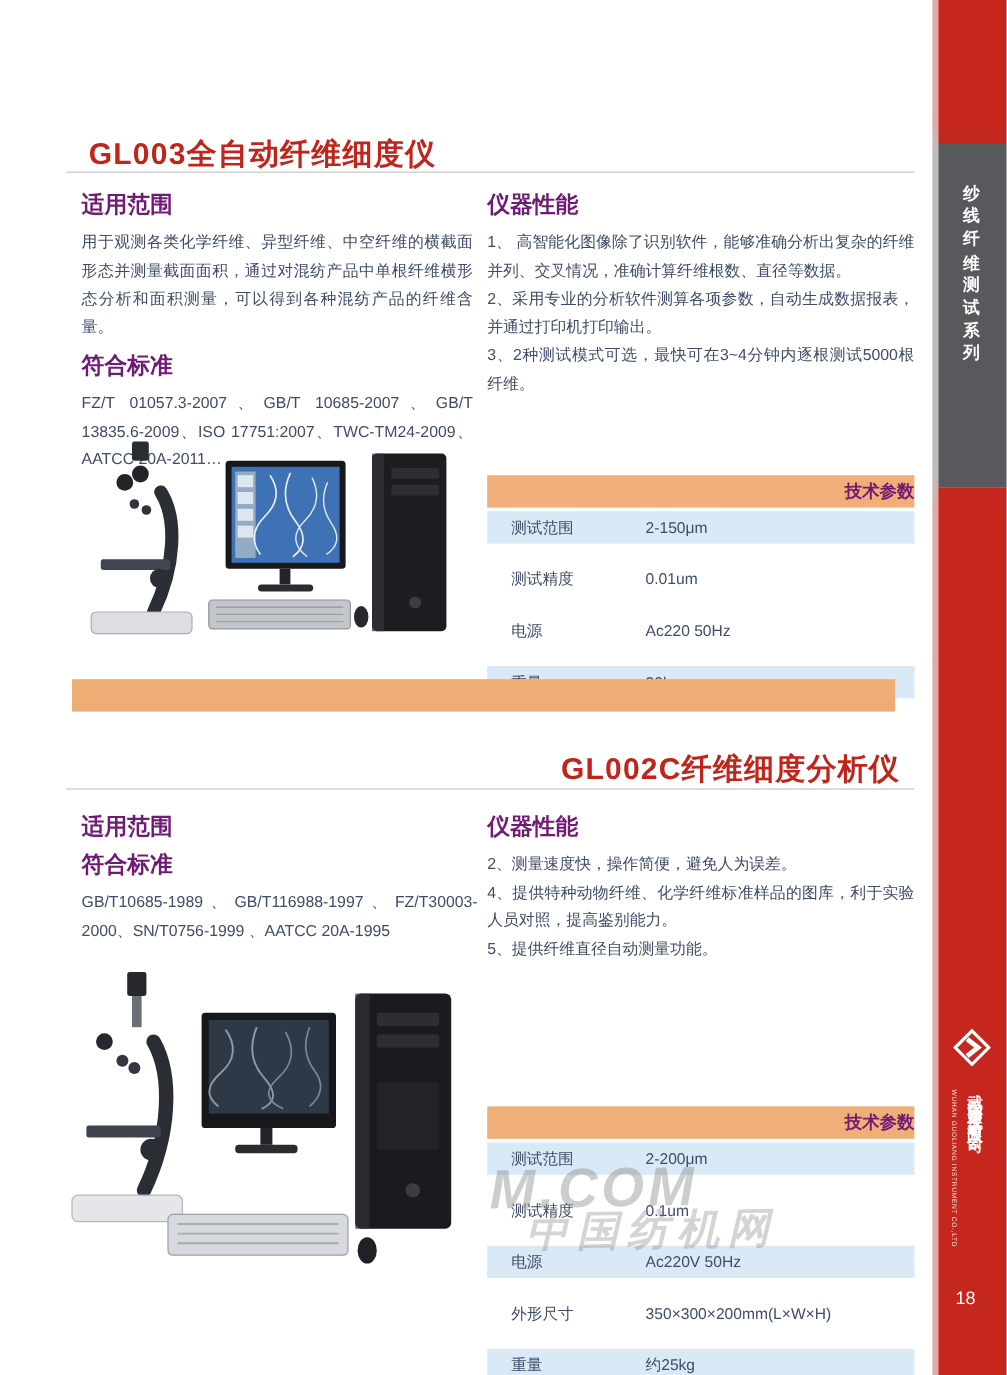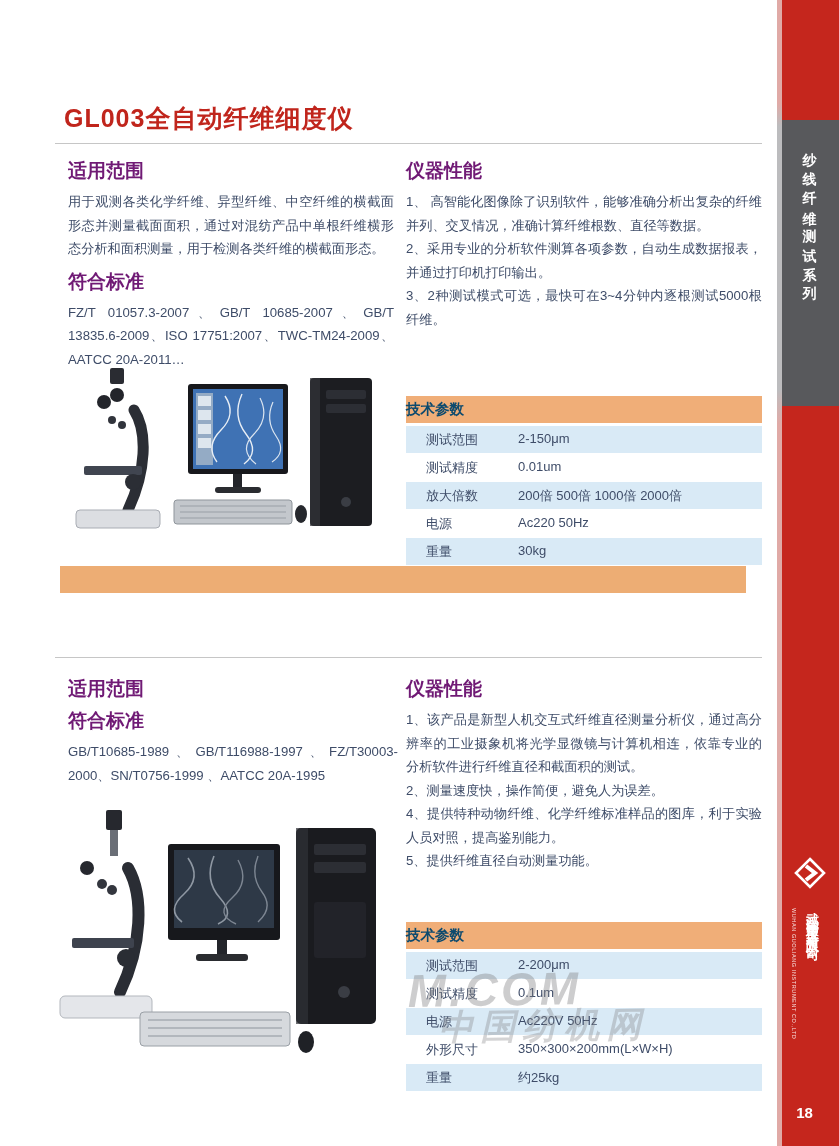--- a/index.html
+++ b/index.html
@@ -1,20 +1,20 @@
 <!DOCTYPE html>
 <html><head>
 <meta charset="utf-8">
 <style>
   html,body{margin:0;padding:0;background:#ffffff;}
   .page{position:relative;width:839px;height:1146px;background:#ffffff;overflow:hidden;
         font-family:"Liberation Sans","DejaVu Sans",sans-serif;margin:0 auto;}
 
   
-  .sec-title{position:absolute;margin:2px;color:#c0251c;font-weight:bold;font-size:25px;letter-spacing:1px;}
+  .sec-title{position:absolute;margin:12px;color:#c0251c;font-weight:bold;font-size:25px;letter-spacing:1px;}
   .t1{left:62px;top:100px;}
   .t2{right:77px;top:612px;}
   .rule{position:absolute;height:1px;background:#c6c6c6;}
   .r1{left:55px;top:143px;width:707px;}
   .r2{left:55px;top:657px;width:707px;}
 
   
   .col{position:absolute;}
   .lc1{left:68px;top:158px;width:326px;}
   .rc1{left:406px;top:158px;width:356px;}
@@ -22,23 +22,23 @@
   .rc2{left:406px;top:676px;width:356px;}
   .col-heading{margin:0 0 6px 0;color:#701a75;font-size:19px;font-weight:bold;}
   .body-text{margin:0 0 8px 0;color:#3e4c68;font-size:13.2px;line-height:1.78;text-align:justify;}
   .pre{white-space:pre-line;}
   .perf{margin:0;}
 
   
   .param-table{position:absolute;width:356px;font-size:13px;color:#3e4c68;}
   .pt1{left:406px;top:396px;}
   .pt2{left:406px;top:922px;}
-  .pt-header{background:#f0ae78;color:#0c4a6e;font-weight:bold;font-size:14.5px;text-align:left;
+  .pt-header{background:#f0ae78;color:#701a75;font-weight:bold;font-size:14.5px;text-align:right;
              padding:4px 0;margin-bottom:3px;}
-  .pt-row{display:flex;padding:4.5px 0 4.5px 20px;margin-bottom:1px;}
+  .pt-row{display:flex;align-items:center;padding:4.5px 0 4.5px 20px;margin-bottom:16px;gap:20px;}
   .pt-row.alt{background:#d9eaf6;}
   .pt-label{width:92px;}
   .pt-value{flex:1;}
 
   
   .band{position:absolute;left:60px;top:566px;width:686px;height:27px;background:#edad74;}
 
   
   .watermark{position:absolute;left:408px;top:966px;z-index:6;pointer-events:none;
              color:rgba(130,130,132,0.40);font-style:italic;font-weight:bold;transform:rotate(-1deg);}
@@ -58,33 +58,33 @@
   .side-gray{position:absolute;left:782px;top:120px;width:57px;height:286px;background:#58595c;}
   .side-red-bottom{position:absolute;left:782px;top:406px;width:57px;height:740px;background:#c5261d;}
   .series-text{position:absolute;left:801px;top:142px;writing-mode:vertical-rl;text-orientation:upright;
     color:#ffffff;font-size:14px;font-weight:600;letter-spacing:19px;}
   .logo{position:absolute;left:794px;top:856px;width:32px;height:40px;}
   .company-cn{position:absolute;left:803px;top:902px;writing-mode:vertical-rl;text-orientation:upright;
     color:#ffffff;font-size:13px;font-weight:bold;letter-spacing:4px;}
   .company-en{position:absolute;left:791px;top:908px;writing-mode:vertical-rl;
     color:rgba(255,255,255,0.85);font-size:5.5px;letter-spacing:0.6px;}
   .page-number{position:absolute;left:776px;top:1074px;width:57px;text-align:center;
-    color:#ffffff;font-weight:bold;font-size:15px;margin-top:30px;}
+    color:#ffffff;font-weight:normal;font-size:15px;}
 </style>
 </head>
 <body>
 
 <div class="page">
 
   <h1 class="sec-title t1">GL003全自动纤维细度仪</h1>
   <div class="rule r1"></div>
 
   <div class="col lc1">
     <h2 class="col-heading">适用范围</h2>
-    <p class="body-text">用于观测各类化学纤维、异型纤维、中空纤维的横截面形态并测量截面面积，通过对混纺产品中单根纤维横形态分析和面积测量，用于检测各类纤维的横截面形态。</p>
+    <p class="body-text">用于观测各类化学纤维、异型纤维、中空纤维的横截面形态并测量截面面积，通过对混纺产品中单根纤维横形态分析和面积测量，可以得到各种混纺产品的纤维含量。</p>
     <h2 class="col-heading">符合标准</h2>
     <p class="body-text">FZ/T 01057.3-2007、GB/T 10685-2007、GB/T 13835.6-2009、ISO 17751:2007、TWC-TM24-2009、AATCC 20A-2011…</p>
   </div>
 
   <div class="col rc1">
     <h2 class="col-heading">仪器性能</h2>
     <p class="body-text perf">1、 高智能化图像除了识别软件，能够准确分析出复杂的纤维并列、交叉情况，准确计算纤维根数、直径等数据。</p>
     <p class="body-text perf">2、采用专业的分析软件测算各项参数，自动生成数据报表，并通过打印机打印输出。</p>
     <p class="body-text perf">3、2种测试模式可选，最快可在3~4分钟内逐根测试5000根纤维。</p>
   </div>
@@ -132,47 +132,43 @@
   <div class="param-table pt1">
     <div class="pt-header">技术参数</div>
     <div class="pt-row alt">
       <span class="pt-label">测试范围</span>
       <span class="pt-value">2-150μm</span>
     </div>
     <div class="pt-row">
       <span class="pt-label">测试精度</span>
       <span class="pt-value">0.01um</span>
     </div>
-    <div class="pt-row alt">
-      <span class="pt-label">放大倍数</span>
-      <span class="pt-value">200倍 500倍 1000倍 2000倍</span>
-    </div>
     <div class="pt-row">
       <span class="pt-label">电源</span>
       <span class="pt-value">Ac220  50Hz</span>
     </div>
     <div class="pt-row alt">
       <span class="pt-label">重量</span>
       <span class="pt-value">30kg</span>
     </div>
   </div>
 
   <div class="band"></div>
 
+  <h1 class="sec-title t2">GL002C纤维细度分析仪</h1>
   <div class="rule r2"></div>
 
   <div class="col lc2">
     <h2 class="col-heading">适用范围</h2>
     <h2 class="col-heading">符合标准</h2>
     <p class="body-text">GB/T10685-1989、GB/T116988-1997、FZ/T30003-2000、SN/T0756-1999 、AATCC 20A-1995</p>
   </div>
 
   <div class="col rc2">
     <h2 class="col-heading">仪器性能</h2>
-    <p class="body-text perf">1、该产品是新型人机交互式纤维直径测量分析仪，通过高分辨率的工业摄象机将光学显微镜与计算机相连，依靠专业的分析软件进行纤维直径和截面积的测试。</p>
     <p class="body-text perf">2、测量速度快，操作简便，避免人为误差。</p>
     <p class="body-text perf">4、提供特种动物纤维、化学纤维标准样品的图库，利于实验人员对照，提高鉴别能力。</p>
     <p class="body-text perf">5、提供纤维直径自动测量功能。</p>
   </div>
 
   <div class="photo p2">
     <svg width="336" height="260" viewBox="0 0 336 260">
 
       <rect x="50" y="4" width="16" height="20" rx="2" fill="#26282e"></rect>
       <rect x="54" y="24" width="8" height="26" fill="#6a6e76"></rect>

